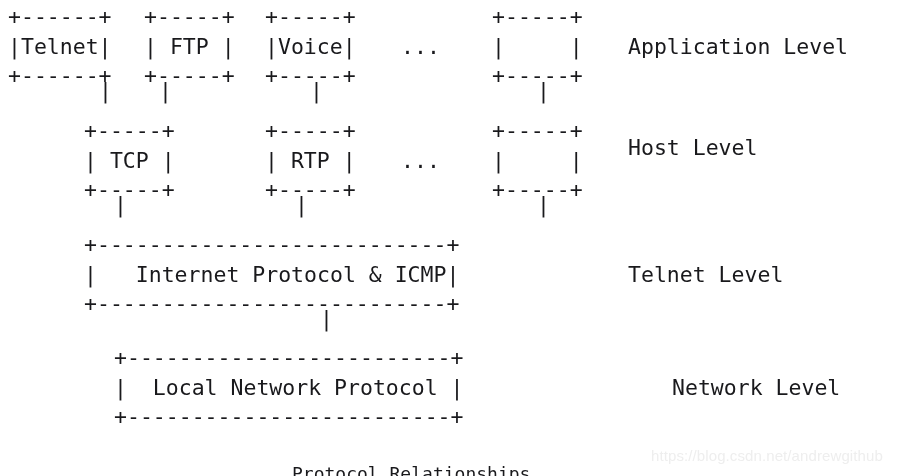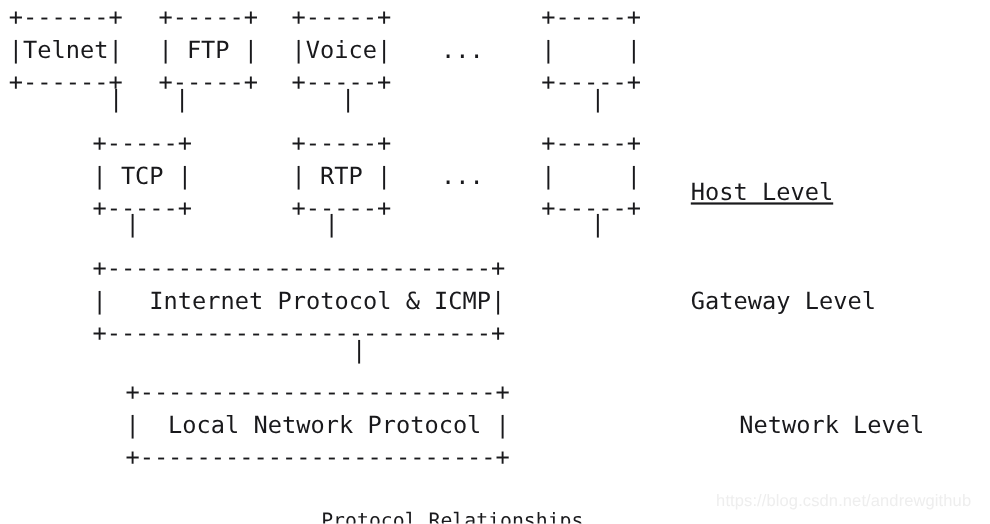--- a/index.html
+++ b/index.html
@@ -81,51 +81,52 @@
   <pre class="ascii-art" style="left:265px; top:2px;">+-----+
 |Voice|
 +-----+</pre>
 
   <pre class="ascii-art" style="left:401px; top:31.6px;">...</pre>
 
   <pre class="ascii-art" style="left:492px; top:2px;">+-----+
 |     |
 +-----+</pre>
 
+  <pre class="ascii-art" style="left:628px; top:31.6px;">Application Level</pre>
 
   <pre class="ascii-art" style="left:99px;  top:76px;">|</pre>
   <pre class="ascii-art" style="left:159px; top:76px;">|</pre>
   <pre class="ascii-art" style="left:310px; top:76px;">|</pre>
   <pre class="ascii-art" style="left:537px; top:76px;">|</pre>
 
   <pre class="ascii-art" style="left:84px; top:116px;">+-----+
 | TCP |
 +-----+</pre>
 
   <pre class="ascii-art" style="left:265px; top:116px;">+-----+
 | RTP |
 +-----+</pre>
 
   <pre class="ascii-art" style="left:401px; top:145.6px;">...</pre>
 
   <pre class="ascii-art" style="left:492px; top:116px;">+-----+
 |     |
 +-----+</pre>
 
-  <pre class="ascii-art" style="left:628px; top:161px;text-decoration:underline;">Host Level</pre>
+  <pre class="ascii-art" style="left:628px; top:133px;">Host Level</pre>
 
   <pre class="ascii-art" style="left:114px; top:190px;">|</pre>
   <pre class="ascii-art" style="left:295px; top:190px;">|</pre>
   <pre class="ascii-art" style="left:537px; top:190px;">|</pre>
 
   <pre class="ascii-art" style="left:84px; top:230px;">+---------------------------+
 |   Internet Protocol &amp; ICMP|
 +---------------------------+</pre>
 
-  <pre class="ascii-art" style="left:628px; top:259.6px;">Gateway Level</pre>
+  <pre class="ascii-art" style="left:628px; top:259.6px;">Telnet Level</pre>
 
   <pre class="ascii-art" style="left:320px; top:304px;">|</pre>
 
   <pre class="ascii-art" style="left:114px; top:343px;">+-------------------------+
 |  Local Network Protocol |
 +-------------------------+</pre>
 
   <pre class="ascii-art" style="left:628px; top:372.6px;margin-left:44px;">Network Level</pre>
 
   <pre class="caption">Protocol Relationships</pre>

